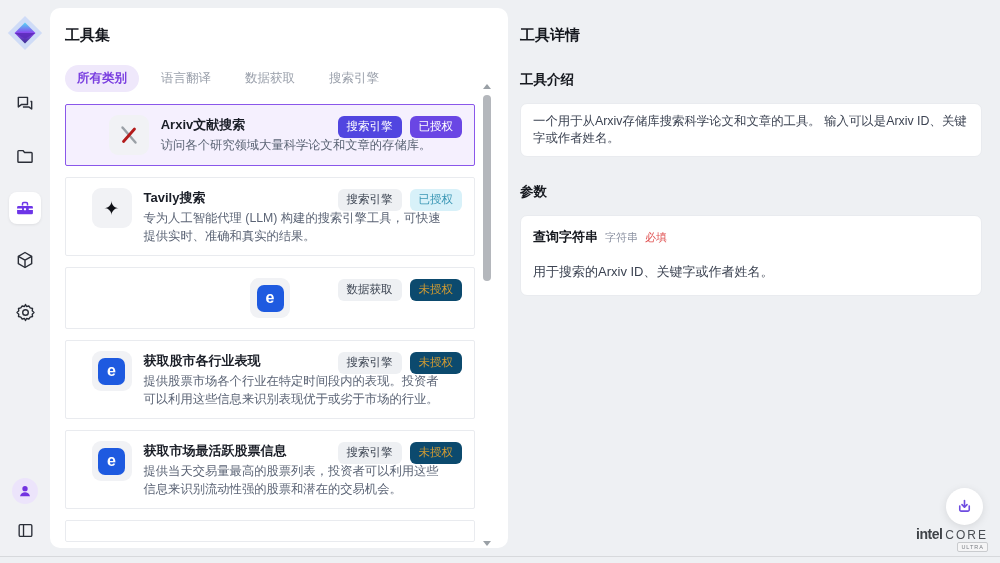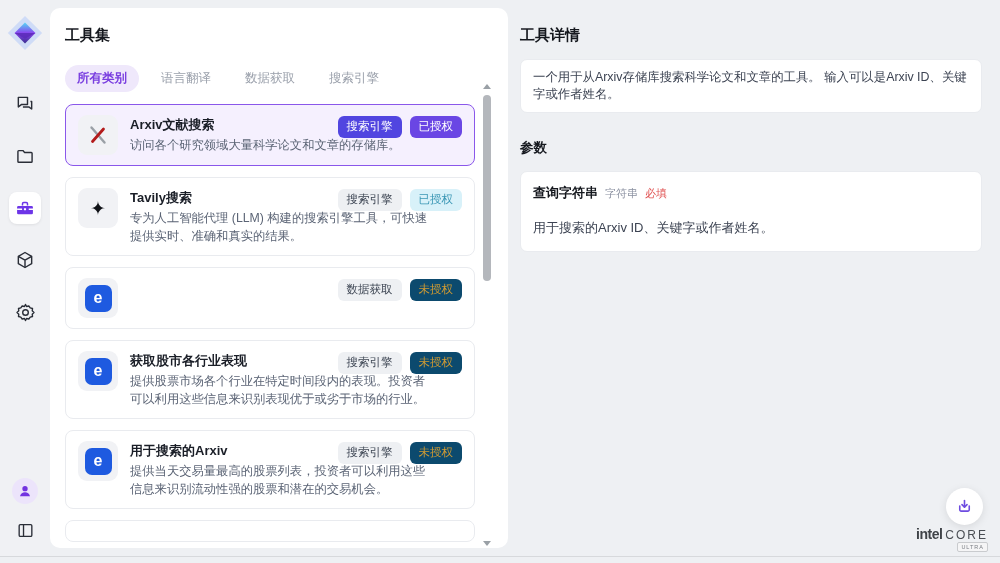--- a/index.html
+++ b/index.html
@@ -21,21 +21,21 @@
   .rail-bottom { position:absolute; bottom:14px; left:0; width:50px; display:flex; flex-direction:column; align-items:center; gap:14px; }
   .avatar { width:26px; height:26px; border-radius:50%; background:#ece4fb; display:flex; align-items:center; justify-content:center; }
 
   
   .list-panel { position:absolute; left:50px; top:8px; width:458px; height:540px; background:#ffffff; border-radius:10px; overflow:hidden; }
   .list-title { font-size:15px; font-weight:bold; color:#15181e; margin:18px 0 9px 15px; }
   .tabs { display:flex; gap:10px; margin:20px 0 0 15px; }
   .tab { font-size:12.5px; color:#9aa0ab; padding:5px 12px; border-radius:14px; cursor:pointer; white-space:nowrap; }
   .tab.active { color:#7a3fe0; background:#efe8fb; font-weight:bold; }
   .cards { margin:12px 0 0 15px; width:410px; display:flex; flex-direction:column; gap:11px; }
-  .card { position:relative; border:1px solid #e9ebef; border-radius:8px; background:#fff; padding:10px 12px; display:flex; gap:12px; cursor:pointer; }
+  .card { position:relative; border:1px solid #e9ebef; border-radius:2px; background:#fff; padding:10px 20px; display:flex; gap:12px; cursor:pointer;justify-content:center; }
   .card.selected { border:1.5px solid #8a57ea; background:#f5f0fe; }
   .tool-ico { flex:0 0 40px; width:40px; height:40px; border-radius:9px; background:#f1f2f5; display:flex; align-items:center; justify-content:center; }
   .card-body { padding-top:1px; }
   .card-title { font-size:13px; font-weight:bold; color:#1a1e27; line-height:18px; }
   .card-desc { font-size:12.3px; color:#5b6475; line-height:17.5px; margin-top:3px; max-width:305px; }
   .card-badges { position:absolute; right:12px; top:11px; display:flex; gap:8px; }
   .badge { font-size:11.5px; line-height:1; padding:5px 9px; border-radius:6px; white-space:nowrap; }
   .badge.cat { background:#eef0f3; color:#3e4654; }
   .badge.auth-yes { background:#d8f1f9; color:#3b97b5; }
   .badge.auth-no { background:#0c4a6e; color:#cf9a33; }
@@ -204,21 +204,21 @@
           <span class="badge cat">搜索引擎</span>
           <span class="badge auth-no">未授权</span>
         </div>
       </div>
 
       <div class="card">
         <div class="tool-ico">
             <span class="e-logo">e</span>
           </div>
         <div class="card-body">
-          <div class="card-title">用于搜索的Arxiv</div>
+          <div class="card-title">获取市场最活跃股票信息</div>
           <div class="card-desc">提供当天交易量最高的股票列表，投资者可以利用这些信息来识别流动性强的股票和潜在的交易机会。</div>
         </div>
         <div class="card-badges">
           <span class="badge cat">搜索引擎</span>
           <span class="badge auth-no">未授权</span>
         </div>
       </div>
 
       <div class="card">
         
@@ -230,20 +230,21 @@
   </div>
 
   <div class="scrollbar">
     <div class="sb-arrow up"></div>
     <div class="sb-thumb"></div>
     <div class="sb-arrow down"></div>
   </div>
 
   <div class="detail">
     <div class="detail-title">工具详情</div>
+    <div class="section-h">工具介绍</div>
     <div class="white-box">一个用于从Arxiv存储库搜索科学论文和文章的工具。 输入可以是Arxiv ID、关键字或作者姓名。</div>
     <div class="section-h">参数</div>
     <div class="param-box">
       <div class="param-line">
         <span class="param-name">查询字符串</span>
         <span class="param-type">字符串</span>
         <span class="param-req">必填</span>
       </div>
       <div class="param-desc">用于搜索的Arxiv ID、关键字或作者姓名。</div>
     </div>

